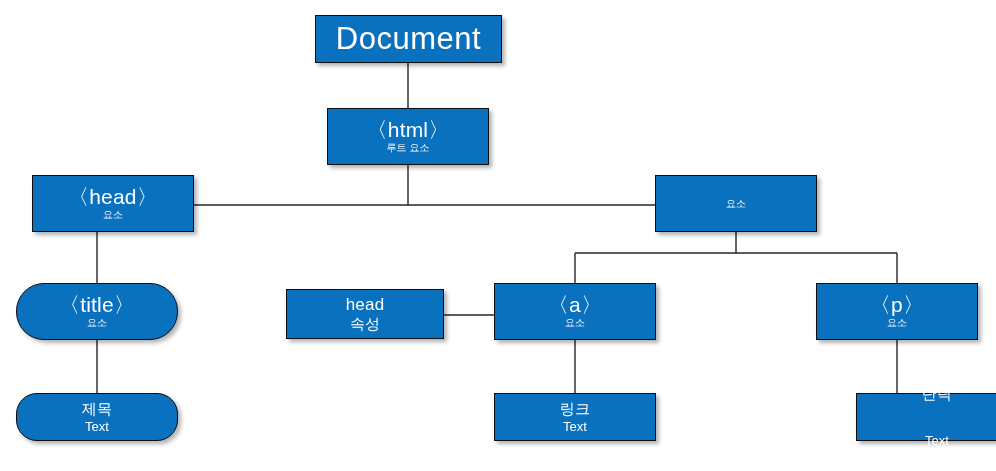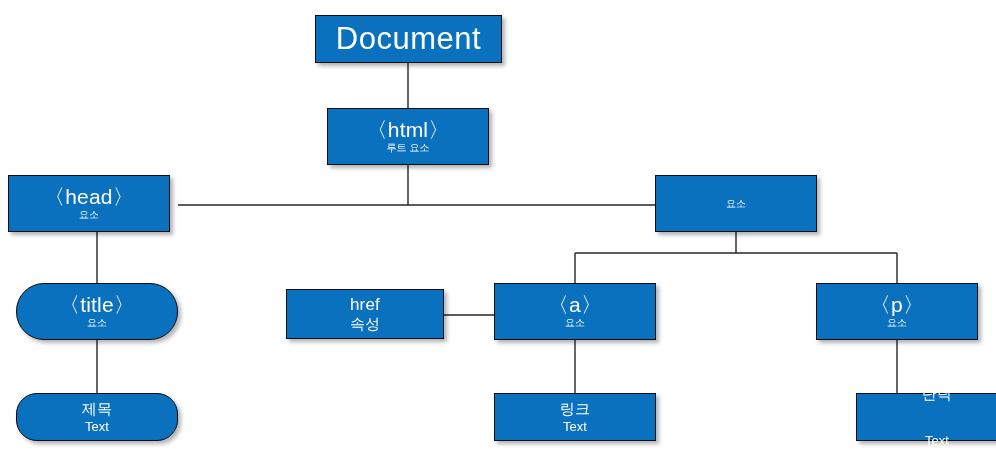--- a/index.html
+++ b/index.html
@@ -89,33 +89,33 @@
     </svg>
 
   <div id="node-layer">
       <div class="node root" style="left: 315px; top: 15px; width: 187px; height: 48px;">
         <div class="primary">Document</div>
       </div>
       <div class="node element" style="left: 327px; top: 108px; width: 162px; height: 57px;">
         <div class="primary">〈html〉</div>
         <div class="secondary">루트 요소</div>
       </div>
-      <div class="node element" style="left: 8px; top: 175px; width: 162px; height: 57px;">
+      <div class="node element" style="left: 32px; top: 175px; width: 162px; height: 57px;">
         <div class="primary">〈head〉</div>
         <div class="secondary">요소</div>
       </div>
       <div class="node element" style="left: 655px; top: 175px; width: 162px; height: 57px;">
         <div class="secondary">요소</div>
       </div>
       <div class="node element" style="left: 16px; top: 283px; width: 162px; height: 57px; border-radius: 28px;">
         <div class="primary">〈title〉</div>
         <div class="secondary">요소</div>
       </div>
       <div class="node attrnode" style="left: 286px; top: 289px; width: 158px; height: 50px;">
-        <div class="primary">href</div>
+        <div class="primary">head</div>
         <div class="secondary">속성</div>
       </div>
       <div class="node element" style="left: 494px; top: 283px; width: 162px; height: 57px;">
         <div class="primary">〈a〉</div>
         <div class="secondary">요소</div>
       </div>
       <div class="node element" style="left: 816px; top: 283px; width: 162px; height: 57px;">
         <div class="primary">〈p〉</div>
         <div class="secondary">요소</div>
       </div>

